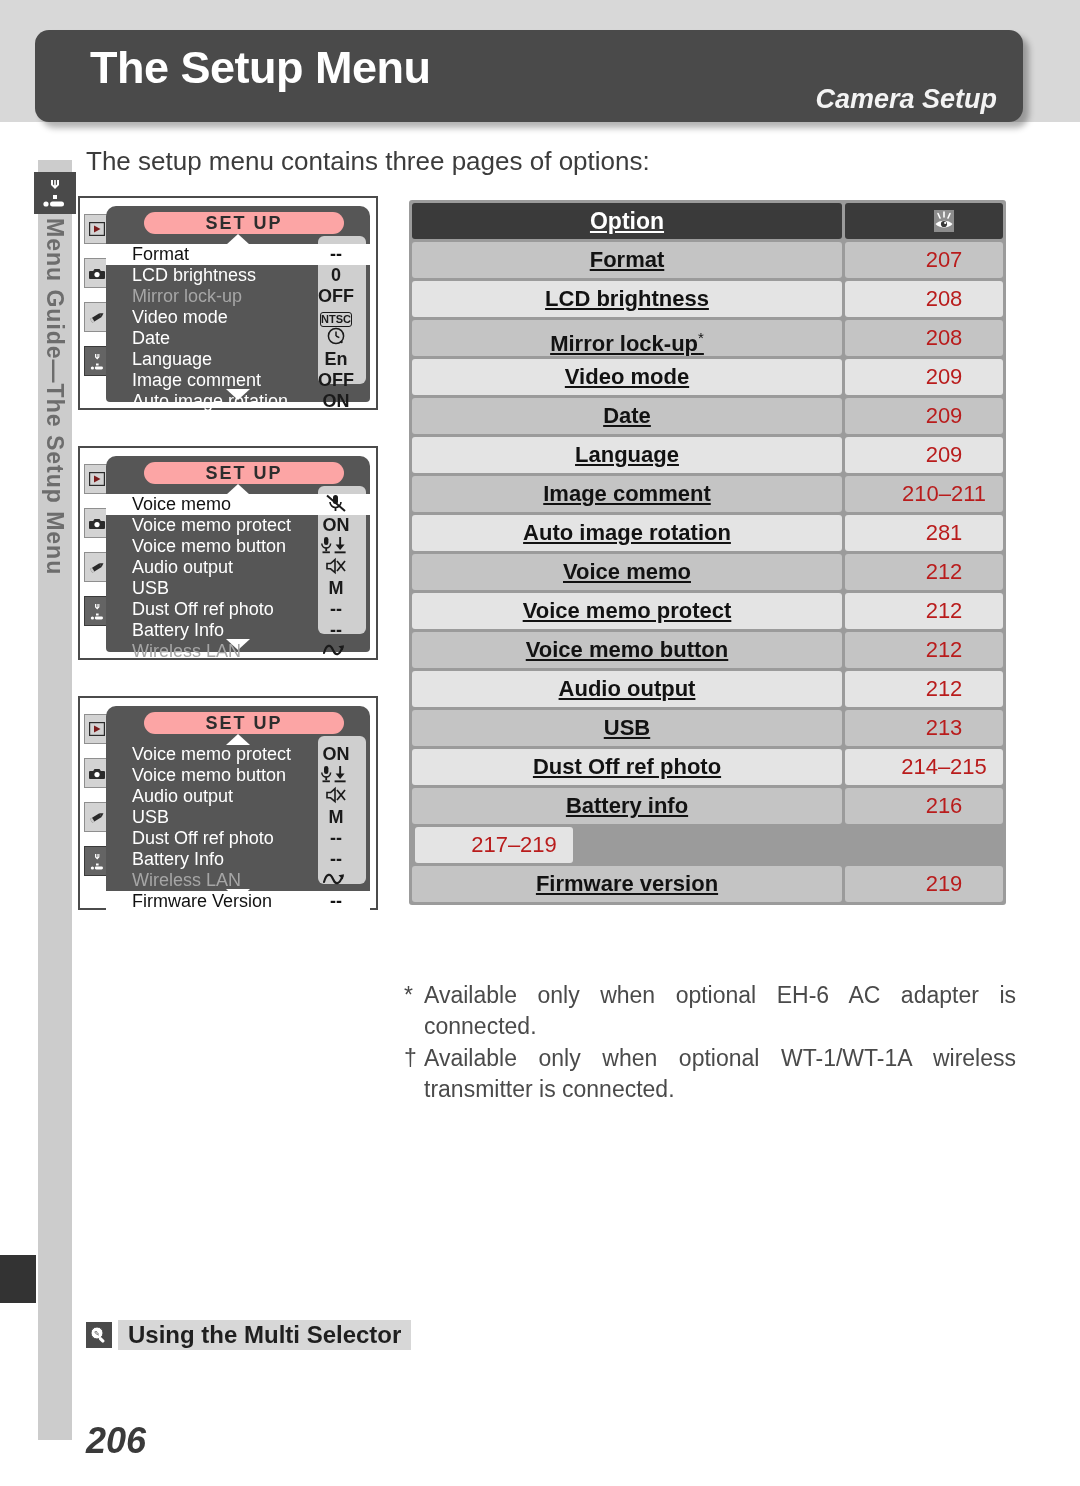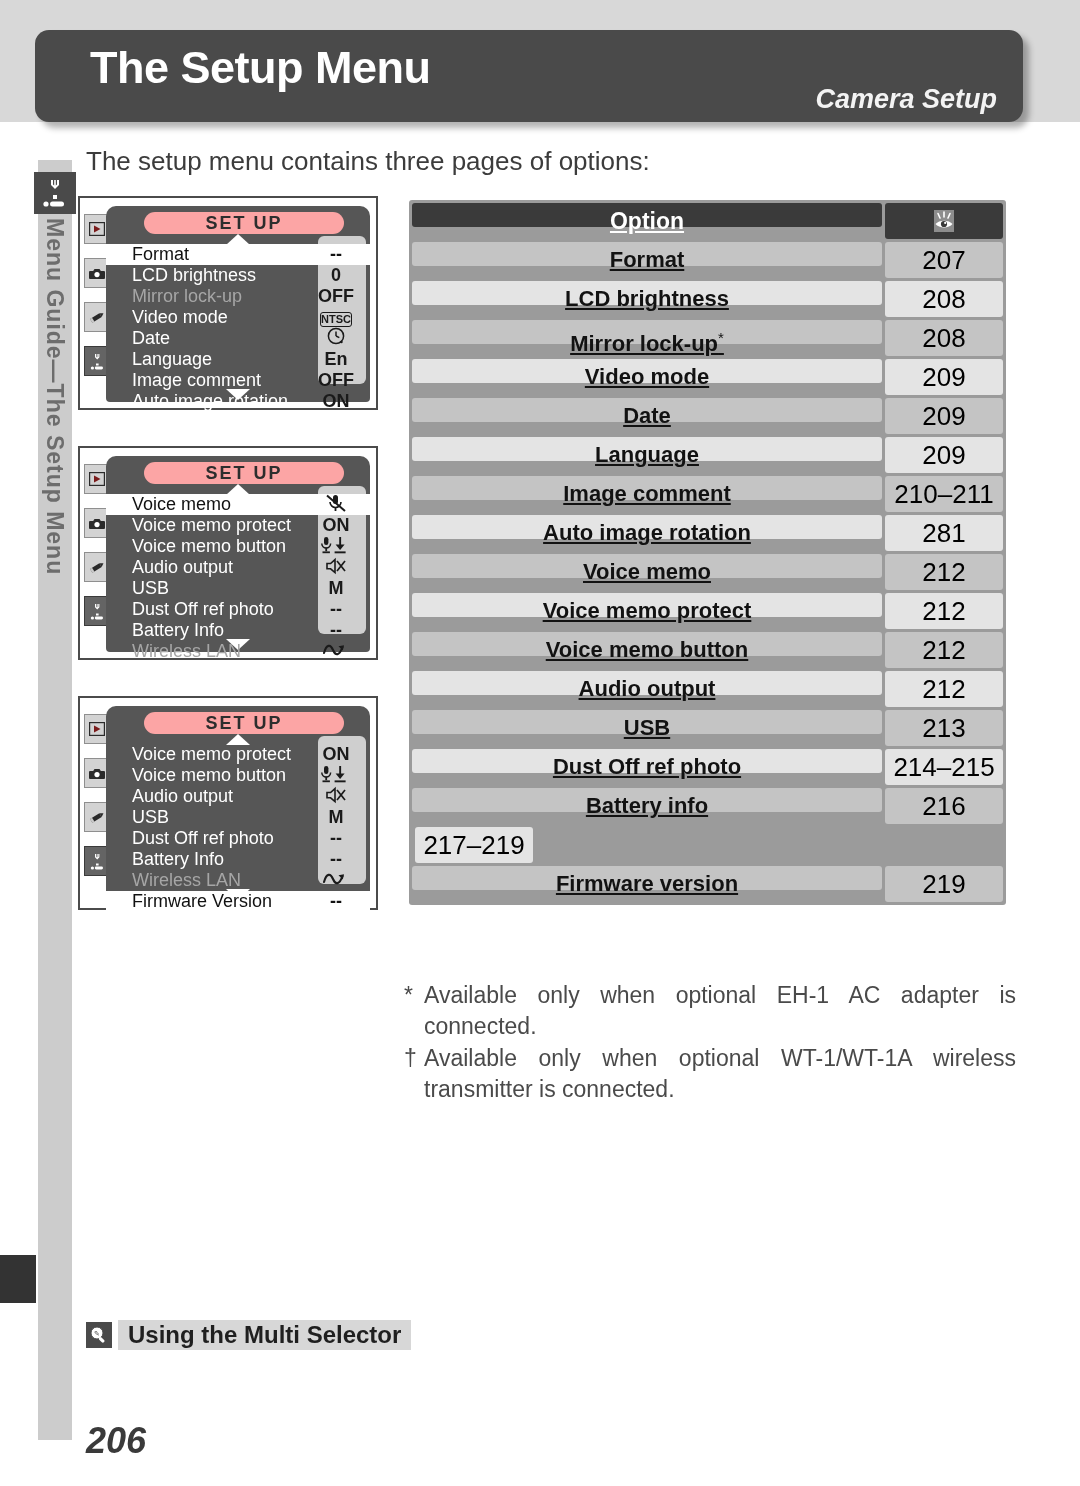--- a/index.html
+++ b/index.html
@@ -137,28 +137,28 @@
   
   #opt-table{
     position:absolute;left:409px;top:200px;width:597px;
     background:#9b9b9b;
     padding:3px;box-sizing:border-box;
     border-radius:3px;
   }
   .trow{display:flex;margin-bottom:3px;}
   .trow:last-child{margin-bottom:0;}
   .tc-opt{
-    flex:1 1 auto;height:24px;line-height:36px;
+    flex:1 1 auto;height:36px;line-height:36px;
     text-align:center;font-size:22px;font-weight:bold;color:#121212;
     border-radius:3px;
     text-decoration:underline;
   }
   .tc-pg{
     width:118px;height:36px;line-height:36px;margin-left:3px;
-    text-align:center;font-size:26px;color:#000000;border-radius:3px;
+    text-align:center;font-size:22px;color:#b91c1c;border-radius:3px;padding-left:40px;
   }
   .trow.head .tc-opt{
     background:#3a3a3a;color:#ffffff;font-size:23px;
   }
   .trow.head .tc-pg{
     background:#3a3a3a;
     display:flex;align-items:center;justify-content:center;
   }
   .trow.odd .tc-opt,.trow.odd .tc-pg{background:#c4c4c4;}
   .trow.even .tc-opt,.trow.even .tc-pg{background:#e4e4e4;}
@@ -578,21 +578,21 @@
       <div class="trow odd">
         <div class="tc-opt">Firmware version</div>
         <div class="tc-pg">219</div>
       </div>
     </div>
 </div>
 
 <div id="footnotes">
     <div class="fn">
       <div class="mark">*</div>
-      <div class="txt">Available only when optional EH-1 AC adapter is connected.</div>
+      <div class="txt">Available only when optional EH-6 AC adapter is connected.</div>
     </div>
     <div class="fn">
       <div class="mark">†</div>
       <div class="txt">Available only when optional WT-1/WT-1A wireless transmitter is connected.</div>
     </div>
   </div>
 
 <div id="tip">
   <div id="tip-head">
     <div id="tip-icon">

